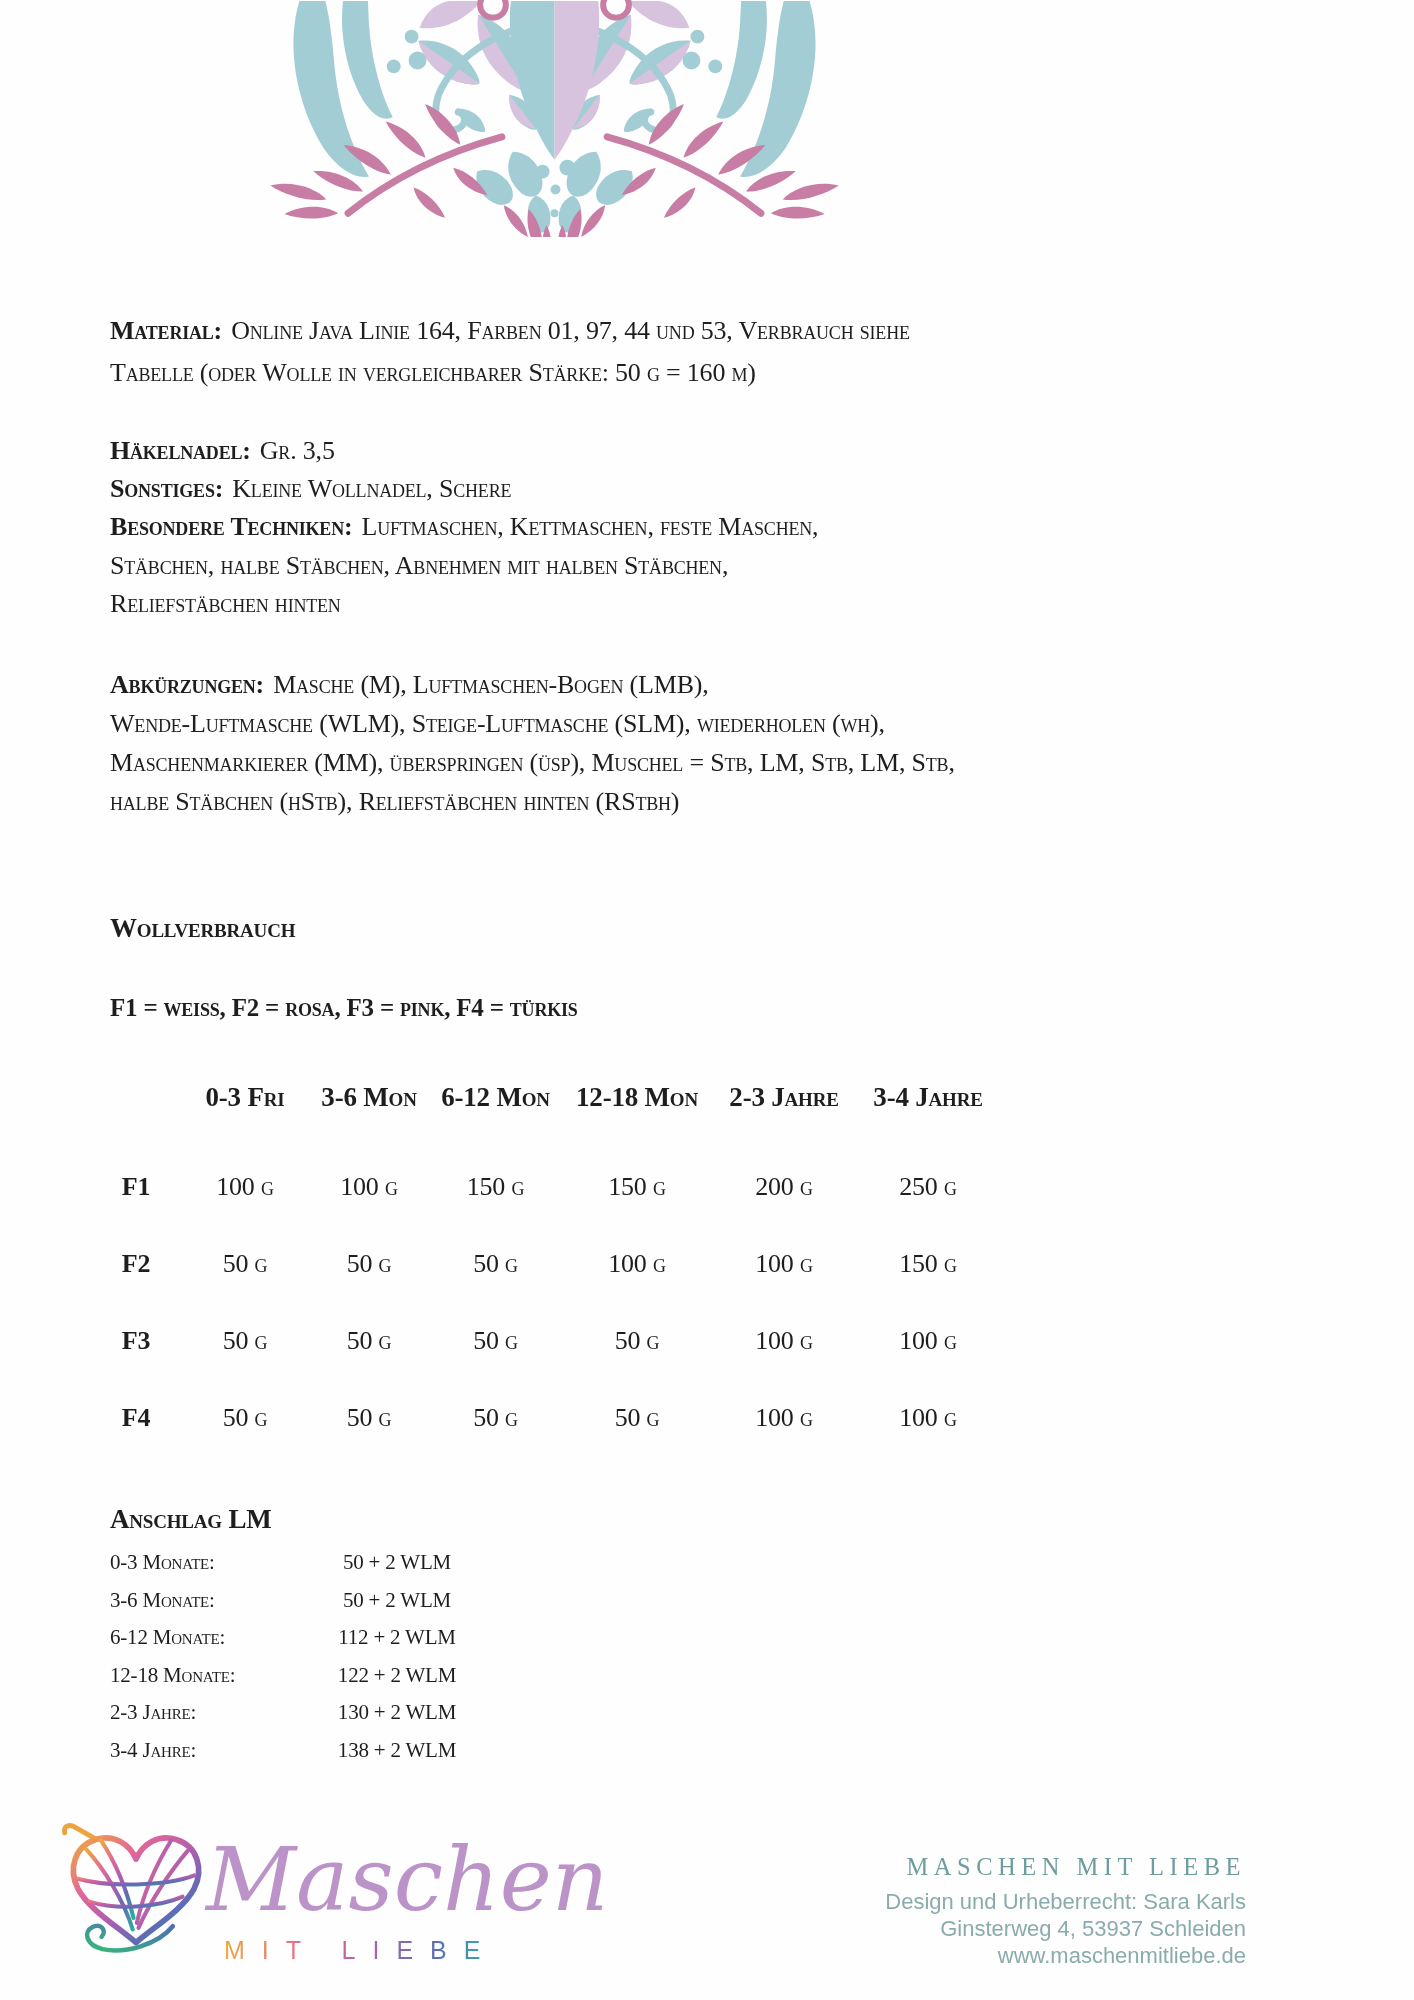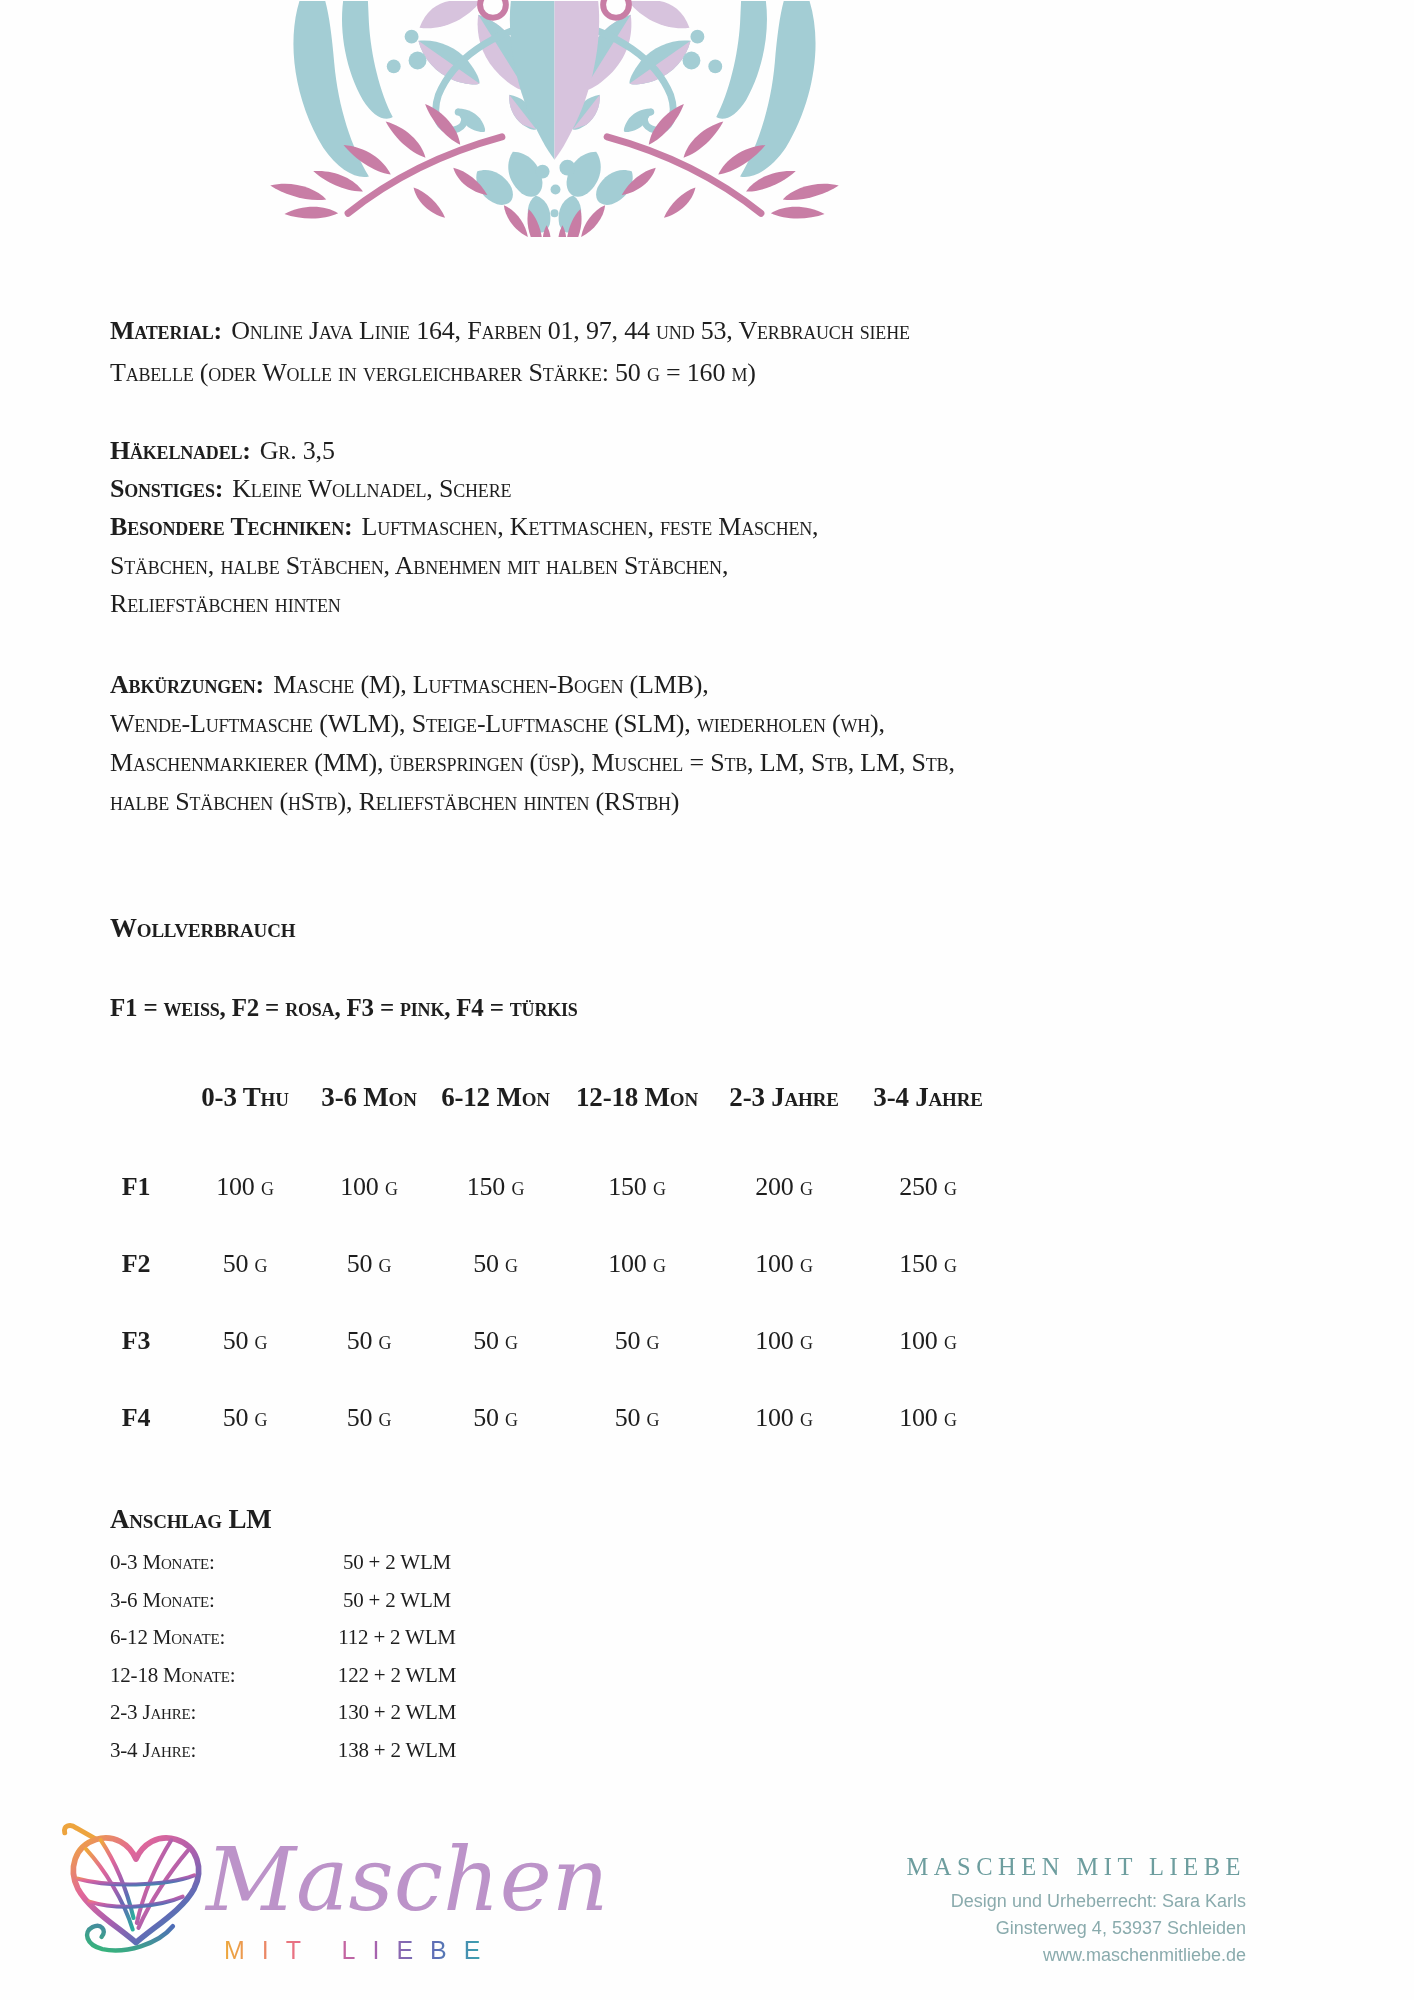--- a/index.html
+++ b/index.html
@@ -39,21 +39,21 @@
   .logo-heart{position:absolute;left:50px;top:1810px;}
   .logo-script{position:absolute;left:206px;top:1836px;font-family:"DejaVu Serif",serif;
                font-style:italic;font-size:88px;color:var(--script,#bc93c9);line-height:1;}
   .logo-sub{position:absolute;left:224px;top:1936px;font-family:"Liberation Sans",sans-serif;
             font-size:25px;letter-spacing:17px;font-weight:400;
             background:linear-gradient(90deg,#eda83c 0%,#e7688f 30%,#a862ae 55%,#5b6fb6 78%,#2fb3ab 100%);
             -webkit-background-clip:text;background-clip:text;color:transparent;white-space:nowrap;}
   .footer-right{position:absolute;right:168px;top:1853px;text-align:right;}
   .footer-brand{font-size:24.5px;letter-spacing:5.5px;color:var(--brand,#6d9d9e);
                 font-family:"Liberation Serif",serif;margin-bottom:7px;white-space:nowrap;}
-  .footer-line{font-family:"Liberation Sans",sans-serif;font-size:18px;line-height:27px;
+  .footer-line{font-family:"Liberation Sans",sans-serif;font-size:22px;line-height:27px;
                color:var(--muted,#8aabad);white-space:nowrap;}
   .ornament{position:absolute;left:227px;top:0;}
 </style>
 </head>
 <body>
 
 <div class="page">
 
   <svg class="ornament" width="655" height="237" viewBox="0 0 660 237" aria-hidden="true">
     <g id="orn-half">
@@ -172,21 +172,21 @@
     <div>Wende-Luftmasche (WLM), Steige-Luftmasche (SLM), wiederholen (wh),</div>
     <div>Maschenmarkierer (MM), überspringen (üsp), Muschel = Stb, LM, Stb, LM, Stb,</div>
     <div>halbe Stäbchen (hStb), Reliefstäbchen hinten (RStbh)</div>
   </div>
 
   <div class="abs sc usage-head">Wollverbrauch</div>
   <div class="abs sc legend">F1 = weiss, F2 = rosa, F3 = pink, F4 = türkis</div>
 
   <div class="wool-row wool-head sc">
     <div></div>
-    <div>0-3 Thu</div>
+    <div>0-3 Fri</div>
     <div>3-6 Mon</div>
     <div>6-12 Mon</div>
     <div>12-18 Mon</div>
     <div>2-3 Jahre</div>
     <div>3-4 Jahre</div>
   </div>
 
   <div class="wool-row r1 sc">
     <div class="rowlab">F1</div>
     <div>100 g</div>

